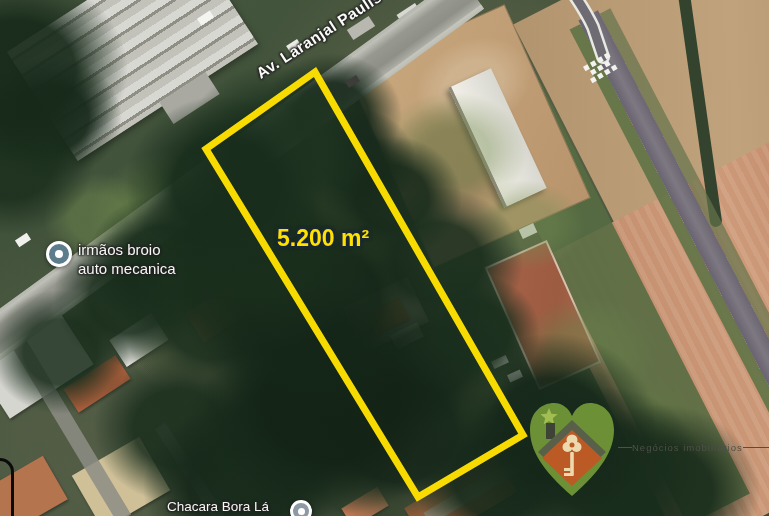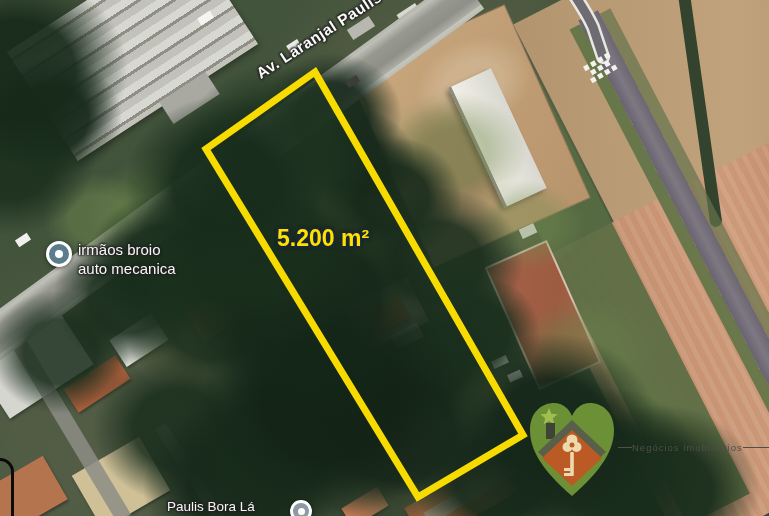--- a/index.html
+++ b/index.html
@@ -201,21 +201,21 @@
 
   <div class="maplabel road-label">Av. Laranjal Paulis</div>
   <div class="maplabel area-label">5.200 m²</div>
 
   <div class="pin pin-mechanic"></div>
   <div class="maplabel poi-label">
     <div>irmãos broio</div>
     <div>auto mecanica</div>
   </div>
 
-  <div class="maplabel place-label">Paulis Bora Lá</div>
+  <div class="maplabel place-label">Chacara Bora Lá</div>
   <div class="pin pin-place"></div>
 
   <div class="abs corner-frame"></div>
 
   <div class="abs logo">
     <svg width="96" height="110" viewBox="0 0 96 110">
       <path d="M48,100 C18,74 6,54 6,34 C6,15 19,7 30,7 C39,7 45,13 48,20 C51,13 57,7 66,7 C77,7 90,15 90,34 C90,54 78,74 48,100 Z" fill-opacity="0.85" fill="#7BA23B"></path>
       <polygon points="25,12 27.4,17.8 33.6,18.2 28.8,22.2 30.3,28.3 25,25 19.7,28.3 21.2,22.2 16.4,18.2 22.6,17.8" opacity="0.9" fill="#A9C254"></polygon>
       <rect x="22" y="27" width="9" height="16" fill="#3E4435"></rect>
       <polygon points="48,24 82,56 48,88 14,56" fill="#59604A"></polygon>

